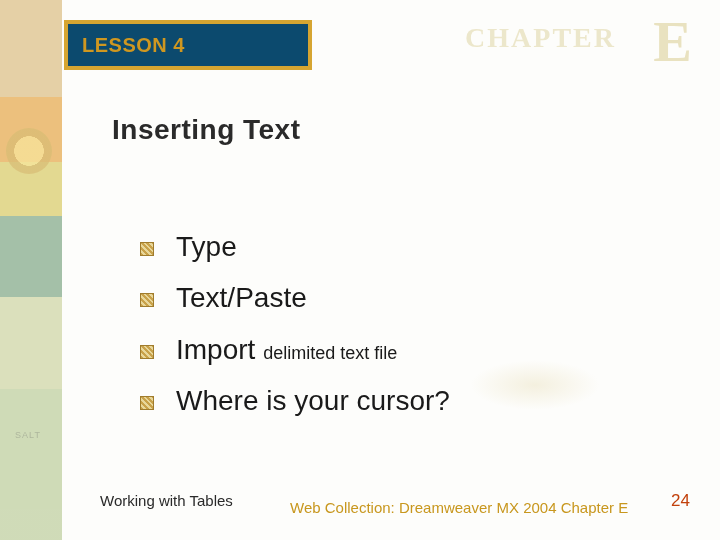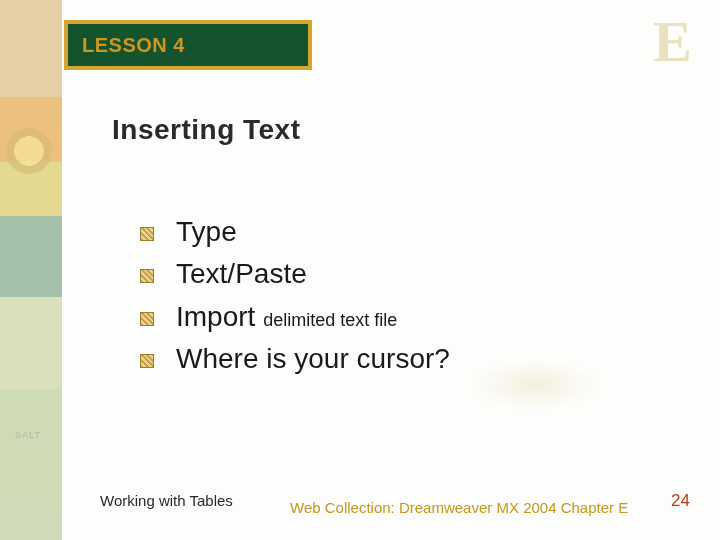--- a/index.html
+++ b/index.html
@@ -43,21 +43,21 @@
     color: #6f7a5a;
     text-align: center;
     opacity: 0.7;
   }
   
   .lesson-box {
     position: absolute;
     left: 64px; top: 20px;
     width: 248px; height: 50px;
     border: 4px solid #d6a531;
-    background: #14532d;
+    background: #0c4a6e;
     padding: 10px 14px;
   }
   .lesson-label {
     font-family: Arial, sans-serif;
     font-weight: 900;
     font-size: 20px;
     letter-spacing: 0.5px;
     color: #cf9720;
   }
   
@@ -93,20 +93,21 @@
   
   .bullets {
     position: absolute;
     left: 140px; top: 214px;
     width: 480px;
   }
   .bullet-row {
     display: flex;
     align-items: baseline;
     margin-bottom: 6px;
+    margin-top: 15px;
   }
   .bullet-icon {
     width: 14px; height: 14px;
     margin-right: 22px;
     margin-top: 10px;
     background: repeating-linear-gradient(45deg, #c9a24a 0 2px, #e8d79a 2px 4px);
     border: 1px solid #a07c2d;
     flex-shrink: 0;
   }
   .bullet-text {
@@ -158,20 +159,21 @@
 <body>
 
 <div class="slide">
 
   <div class="left-band"></div>
 
   <div class="lesson-box">
     <span class="lesson-label">LESSON 4</span>
   </div>
 
+  <div class="chapter-word">CHAPTER</div>
   <div class="chapter-letter">E</div>
 
   <div class="title">Inserting Text</div>
 
   <div class="bullets">
     <div class="bullet-row">
       <span class="bullet-icon"></span>
       <span class="bullet-text">
         <span>Type</span>
         <span class="small"></span>

